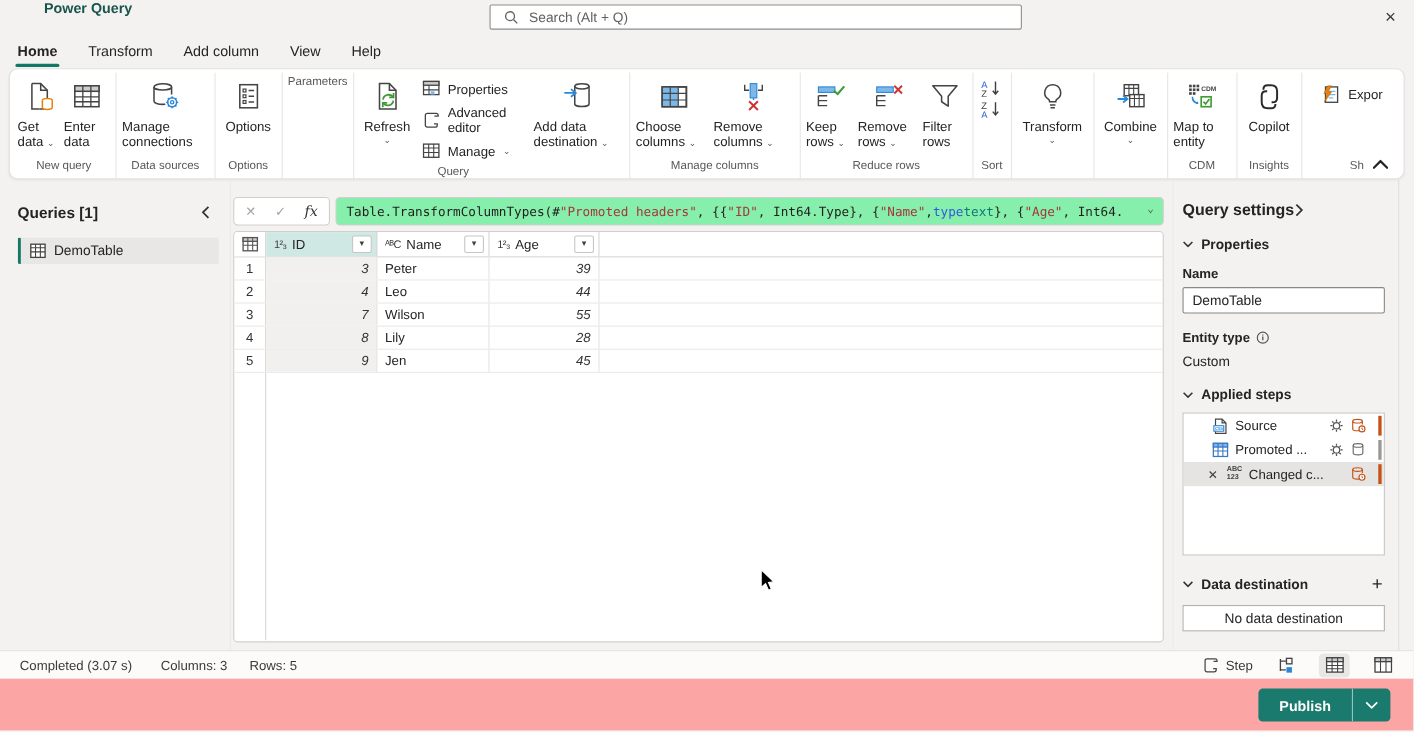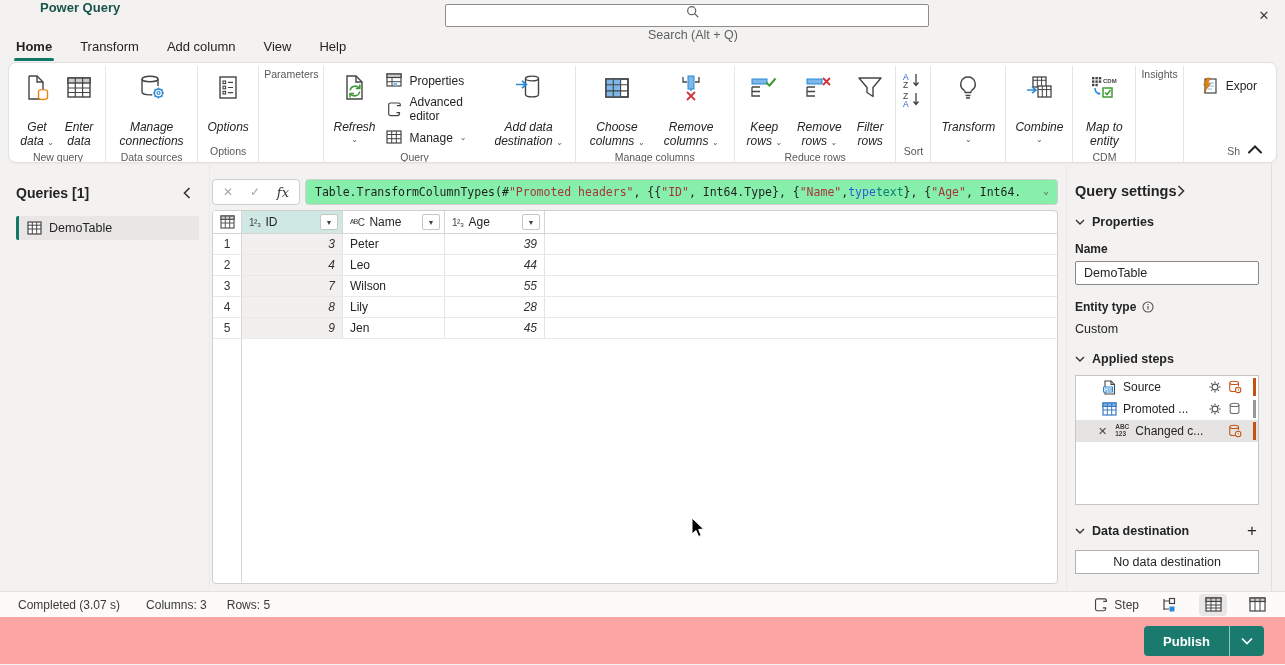--- a/index.html
+++ b/index.html
@@ -3,41 +3,41 @@
 <meta charset="utf-8">
 <style>
   * { box-sizing: border-box; margin: 0; padding: 0; }
   html,body { width:1285px; height:665px; overflow:hidden; }
   body { font-family:"Liberation Sans",sans-serif; background:#f3f2f1; position:relative; color:#242424; }
 
   
   .titlebar { height:30px; position:relative; display:flex; align-items:flex-start; }
   .app-title { margin-left:40px; font-size:13px; font-weight:700; color:#18544b; }
   .searchbox { position:absolute; left:445px; top:4px; width:484px; height:23px; background:#fff;
-               border:1px solid #8f8d8b; border-radius:2px; display:flex; align-items:center; padding-left:12px; gap:9px;flex-direction:column; }
+               border:1px solid #8f8d8b; border-radius:2px; display:flex; align-items:center; padding-left:12px; gap:9px; }
   .searchbox .ph { font-size:12.5px; color:#616161; }
   .close-btn { position:absolute; right:4px; top:0; width:34px; height:30px; display:flex; align-items:center; justify-content:center;
                font-size:13px; color:#3b3b3b; cursor:default; }
 
   
   .tabbar { height:32px; display:flex; padding-left:2px; }
   .tab { padding:0 14px; display:flex; align-items:center; font-size:13px; color:#252423; position:relative; cursor:default; }
   .tab.active { font-weight:700; }
   .tab.active::after { content:""; position:absolute; left:12px; right:12px; bottom:1px; height:3px; background:#117865; border-radius:2px; }
 
   
   .ribbon { margin:0 8px; height:101px; background:#fff; border:1px solid #e3e1df; border-radius:8px;
             display:flex; padding:3px 2px 0 2px; overflow:hidden; box-shadow:0 1px 2px rgba(0,0,0,.04); }
   .rgroup { display:flex; flex-direction:column; align-items:center; padding:0 5px; }
   .rgroup + .rgroup { border-left:1px solid #e8e6e4; }
   .rbtns { flex:1; display:flex; align-items:flex-start; }
   .glabel { font-size:10.5px; color:#5a5856; padding:2px 0 5px; white-space:nowrap; }
   .bigbtn { display:flex; flex-direction:column; align-items:center; padding-top:4px; border-radius:4px; cursor:default; }
   .bigbtn .ic { height:36px; display:flex; align-items:center; justify-content:center; }
-  .bigbtn .lb { font-size:12px; line-height:1.2; text-align:center; margin-top:14px; color:#242424;font-style:italic; }
+  .bigbtn .lb { font-size:12px; line-height:1.2; margin-top:2px; color:#242424; }
   .chev { font-size:8px; color:#555; }
   .chev-under { display:block; text-align:center; margin-top:1px; }
   .stack { display:flex; flex-direction:column; justify-content:flex-start; gap:1px; padding-top:4px; }
   .smallbtn { display:flex; align-items:center; gap:7px; font-size:12px; padding:3px 7px; border-radius:4px; cursor:default; }
   .sharegrp { flex:1; display:flex; flex-direction:column; align-items:flex-end; padding:0 10px; }
   .sharegrp .rbtns { align-self:flex-start; }
   .glabel-share { display:flex; gap:8px; font-size:10.5px; color:#5a5856; padding:2px 2px 5px; }
   .collapse-up { font-size:12px; font-weight:700; color:#242424; }
 
   
@@ -423,20 +423,33 @@
               <path d="M16 18.5 l2 2 3.5 -4.5" fill="none" stroke="#3f9c35" stroke-width="1.6"></path>
             </svg>
           </span>
         <span class="lb">Map to entity</span>
       </div>
     </div>
     <div class="glabel">CDM</div>
   </div>
 
   <div class="rgroup">
+    <div class="rbtns">
+      <div class="bigbtn" style="min-width:48px">
+        <span class="ic">
+            <svg width="30" height="28" viewBox="0 0 30 28">
+              <g fill="none" stroke="#2b2b2b" stroke-width="1.8">
+                <path d="M9.5 7.5 c0 -2.5 1.6 -4 4 -4 h3 c3.5 0 5.5 2 5.5 5.5 v6 c0 2.5 -1.6 4 -4 4 h-1"></path>
+                <path d="M20.5 20.5 c0 2.5 -1.6 4 -4 4 h-3 c-3.5 0 -5.5 -2 -5.5 -5.5 v-6 c0 -2.5 1.6 -4 4 -4 h1"></path>
+              </g>
+            </svg>
+          </span>
+        <span class="lb">Copilot</span>
+      </div>
+    </div>
     <div class="glabel">Insights</div>
   </div>
 
   <div class="rgroup sharegrp">
     <div class="rbtns" style="padding-top:8px">
       <div class="smallbtn">
         <span>
             <svg width="18" height="18" viewBox="0 0 18 18">
               <rect x="4" y="2" width="11" height="14" fill="#fff" stroke="#444" stroke-width="1.2"></rect>
               <path d="M7 6 h6 M7 9 h6 M7 12 h4" stroke="#7db8e8" stroke-width="1.1"></path>

